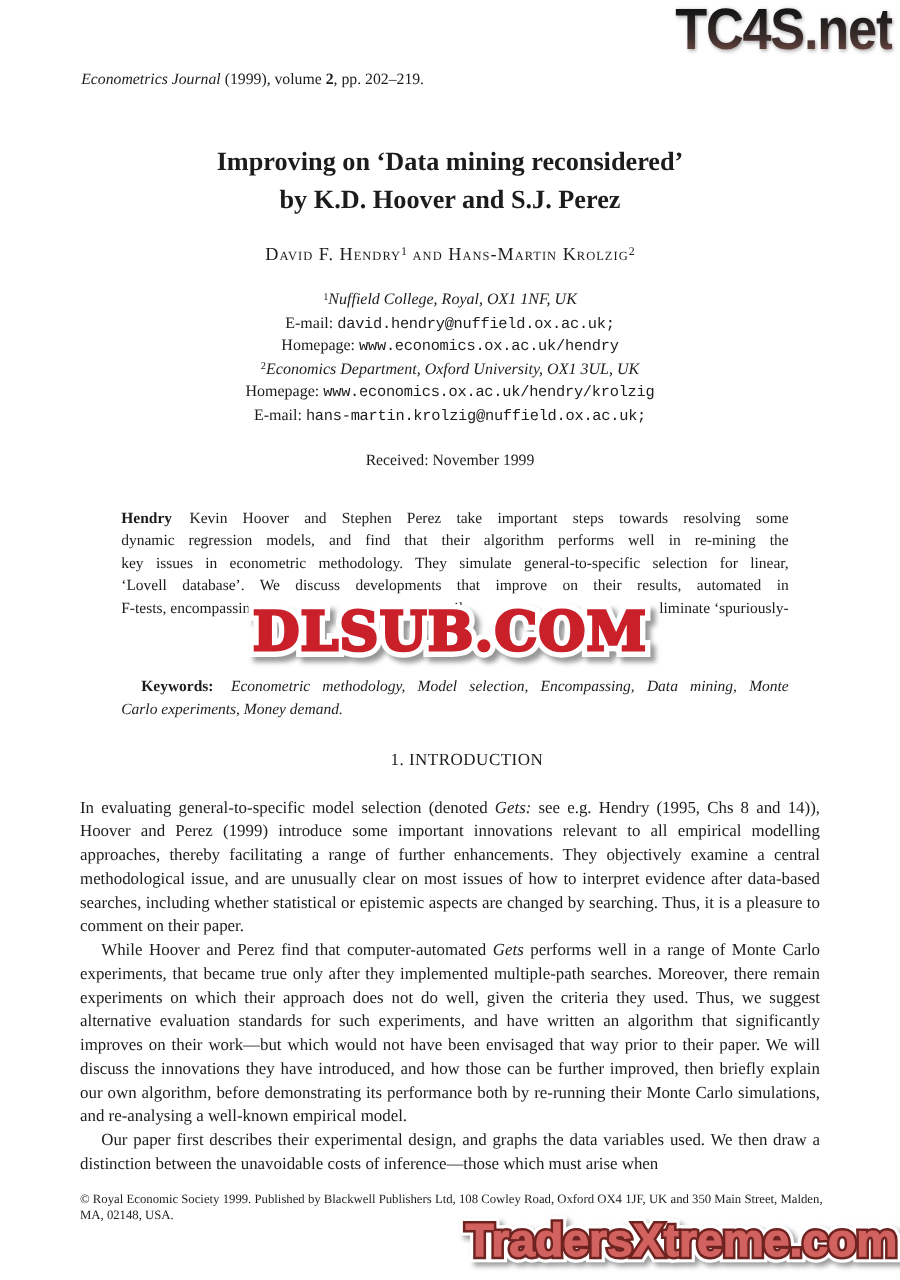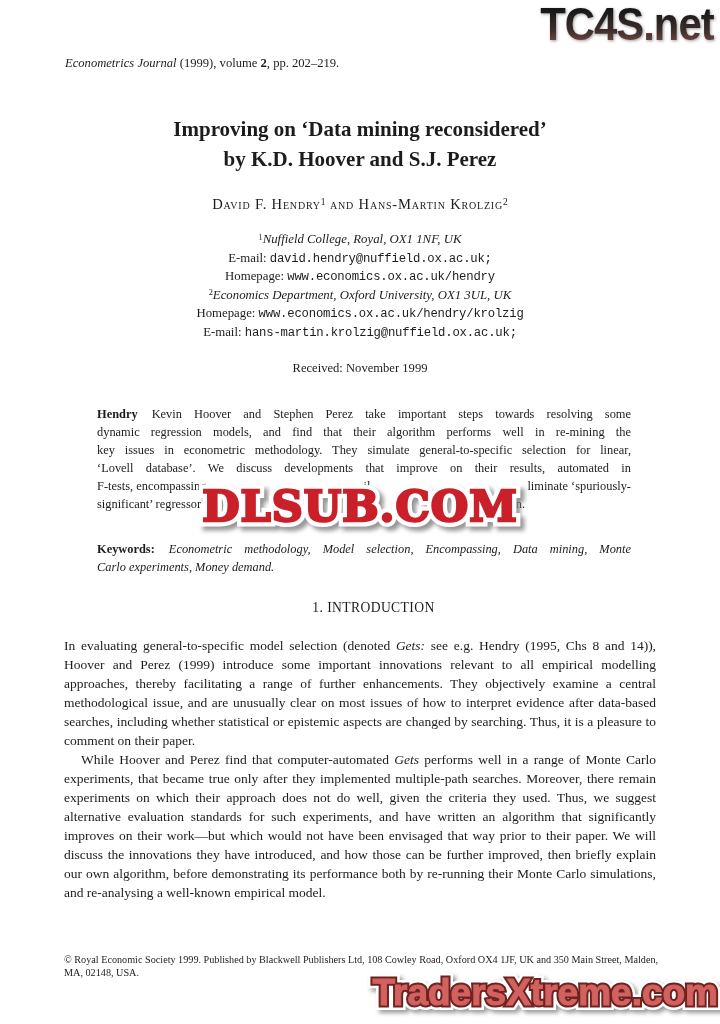--- a/index.html
+++ b/index.html
@@ -29,21 +29,21 @@
 
   .received{top:361px;font-size:12.6px;}
 
   .summary{left:97px;top:405px;width:534px;font-size:12.4px;line-height:18px;}
   .sum-line{text-align:justify;text-align-last:justify;white-space:normal;}
   .sum-frag{display:flex;justify-content:space-between;}
   .sum-frag2{display:flex;}
   .sum-frag2 .right{margin-left:auto;margin-right:106px;}
 
   .keywords{left:97px;top:540px;width:534px;font-size:12.4px;line-height:18px;}
-  .kw-line1{text-align:justify;text-align-last:justify;}
+  .kw-line1{text-align:justify;text-align-last:justify;margin-left:16px;}
 
   .heading{top:600px;font-size:13.6px;letter-spacing:0.4px;padding-left:27px;}
 
   .bodytext{left:64px;top:636px;width:592px;font-size:13.5px;line-height:19px;text-align:justify;}
   .bodytext p{margin:0;}
   .bodytext p.indent{text-indent:17px;}
 
   .footer{left:64px;top:953px;width:604px;font-size:10.2px;line-height:13px;}
 
   
@@ -100,43 +100,40 @@
 <div class="abs summary">
   <div class="sum-line"><span class="seg-b seg-gapr">Hendry</span><span>Kevin Hoover and Stephen Perez take important steps towards resolving some</span></div>
   <div class="sum-line"><span>dynamic regression models, and find that their algorithm performs well in re-mining the</span></div>
   <div class="sum-line"><span>key issues in econometric methodology. They simulate general-to-specific selection for linear,</span></div>
   <div class="sum-line"><span>‘Lovell database’. We discuss developments that improve on their results, automated in</span></div>
   <div class="sum-frag">
     <span>F-tests, encompassing</span>
     <span>il</span>
     <span>liminate ‘spuriously-</span>
   </div>
-  <div class="sum-frag2">
-    <span>significant’ regressor</span>
-    <span class="right">ication.</span>
-  </div>
 </div>
 
 <div class="abs wm wm-mid">
   <span class="wm-stack">
     <span class="wm-layer l-back">DLSUB.COM</span>
     <span class="l-front">DLSUB.COM</span>
   </span>
 </div>
 
 <div class="abs keywords">
   <div class="kw-line1"><span class="seg-b seg-gapr">Keywords:</span><span class="seg-i">Econometric methodology, Model selection, Encompassing, Data mining, Monte</span></div>
   <div><span class="seg-i">Carlo experiments, Money demand.</span></div>
 </div>
 
 <div class="abs center heading">1. INTRODUCTION</div>
 
 <div class="abs bodytext">
   <p><span>In evaluating general-to-specific model selection (denoted </span><span class="seg-i">Gets:</span><span> see e.g. Hendry (1995, Chs 8 and 14)), Hoover and Perez (1999) introduce some important innovations relevant to all empirical modelling approaches, thereby facilitating a range of further enhancements.  They objectively examine a central methodological issue, and are unusually clear on most issues of how to interpret evidence after data-based searches, including whether statistical or epistemic aspects are changed by searching.  Thus, it is a pleasure to comment on their paper.</span></p>
   <p class="indent"><span>While Hoover and Perez find that computer-automated </span><span class="seg-i">Gets</span><span> performs well in a range of Monte Carlo experiments, that became true only after they implemented multiple-path searches. Moreover, there remain experiments on which their approach does not do well, given the criteria they used.  Thus, we suggest alternative evaluation standards for such experiments, and have written an algorithm that significantly improves on their work—but which would not have been envisaged that way prior to their paper.  We will discuss the innovations they have introduced, and how those can be further improved, then briefly explain our own algorithm, before demonstrating its performance both by re-running their Monte Carlo simulations, and re-analysing a well-known empirical model.</span></p>
+  <p class="indent"><span>Our paper first describes their experimental design, and graphs the data variables used.  We then draw a distinction between the unavoidable costs of inference—those which must arise when</span></p>
 </div>
 
 <div class="abs footer">© Royal Economic Society 1999.  Published by Blackwell Publishers Ltd, 108 Cowley Road, Oxford OX4 1JF, UK and 350 Main Street, Malden, MA, 02148, USA.</div>
 
 <div class="abs wm wm-bot">
   <span class="wm-stack">
     <span class="wm-layer l-back">TradersXtreme.com</span>
     <span class="wm-layer l-mid">TradersXtreme.com</span>
     <span class="l-front">TradersXtreme.com</span>
   </span>

